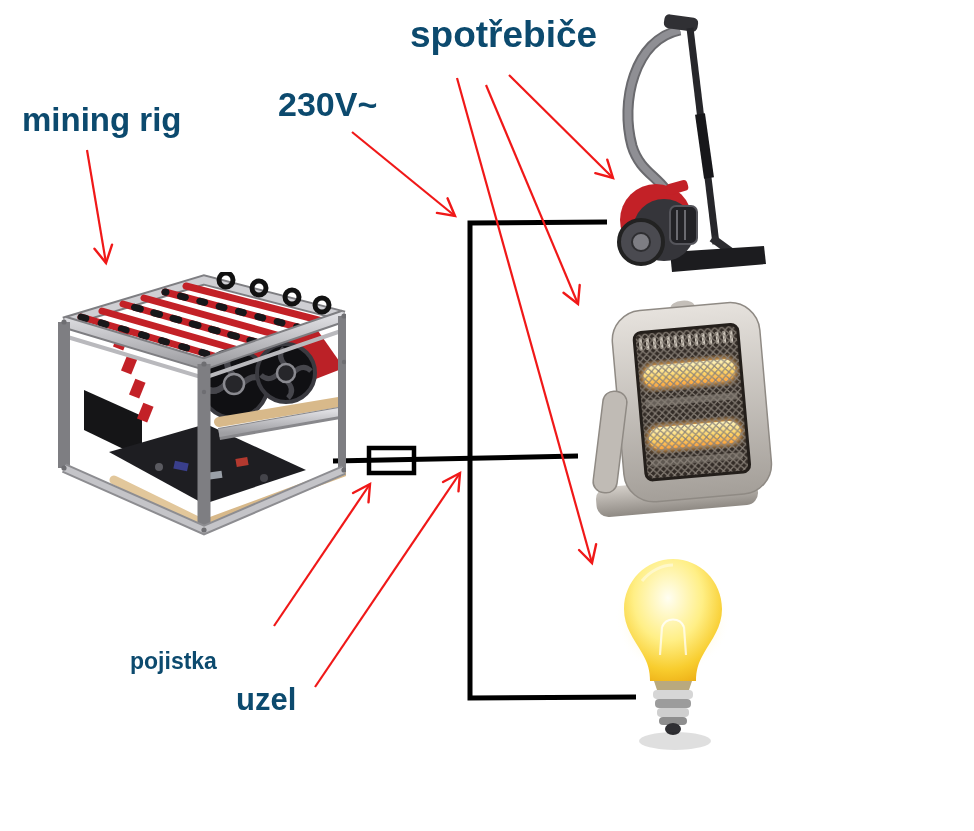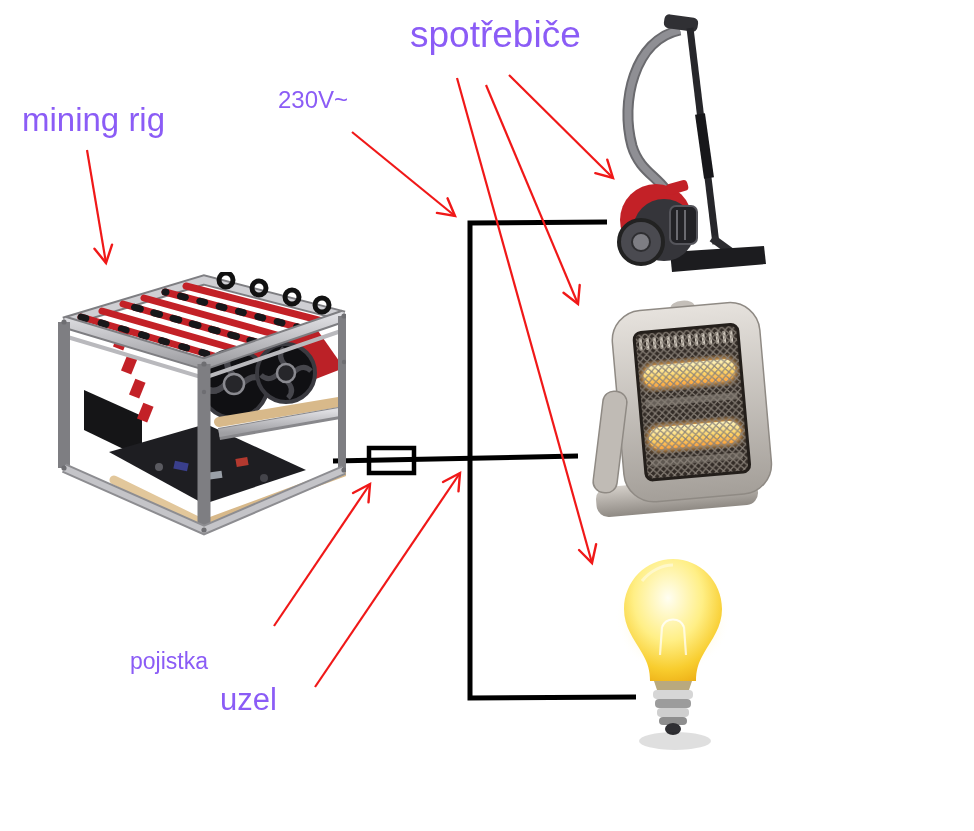--- a/index.html
+++ b/index.html
@@ -3,28 +3,28 @@
 <meta charset="utf-8">
 <style>
   html,body{margin:0;padding:0;background:#fff;}
   .canvas{
     position:relative;width:974px;height:831px;background:#ffffff;
     font-family:"Liberation Sans", sans-serif;overflow:hidden;
   }
   .layer{position:absolute;left:0;top:0;pointer-events:none;}
   .device{position:absolute;}
   .label{
-    position:absolute;color:#8b5cf6;font-weight:normal;white-space:nowrap;
+    position:absolute;color:#0c4a6e;font-weight:bold;white-space:nowrap;
     line-height:1.05;letter-spacing:0px;
   }
   #label-mining-rig{left:12px;top:103px;font-size:33px;margin-left:10px;}
-  #label-voltage{left:278px;top:87px;font-size:24px;}
+  #label-voltage{left:278px;top:87px;font-size:34px;}
   #label-appliances{left:410px;top:16px;font-size:37px;}
   #label-fuse{left:130px;top:629px;font-size:23px;margin-top:20px;}
-  #label-node{left:220px;top:684px;font-size:31px;}
+  #label-node{left:236px;top:684px;font-size:31px;}
   #dev-rig{left:54px;top:272px;}
   #dev-vacuum{left:612px;top:6px;}
   #dev-heater{left:588px;top:299px;}
   #dev-bulb{left:612px;top:551px;}
 </style>
 </head>
 <body>
 
 <div class="canvas">
 

